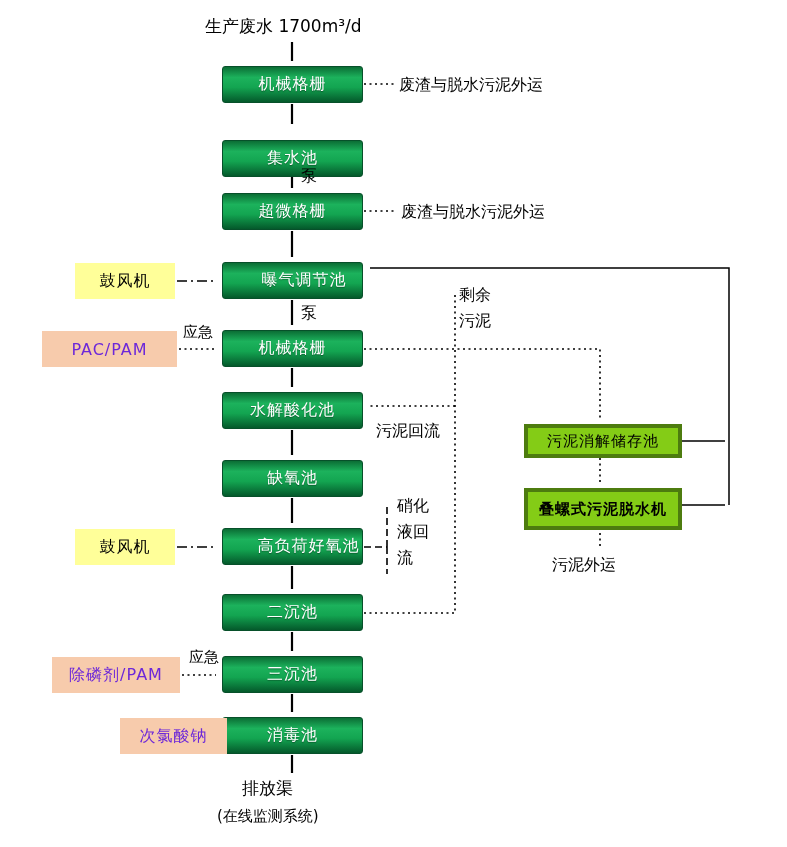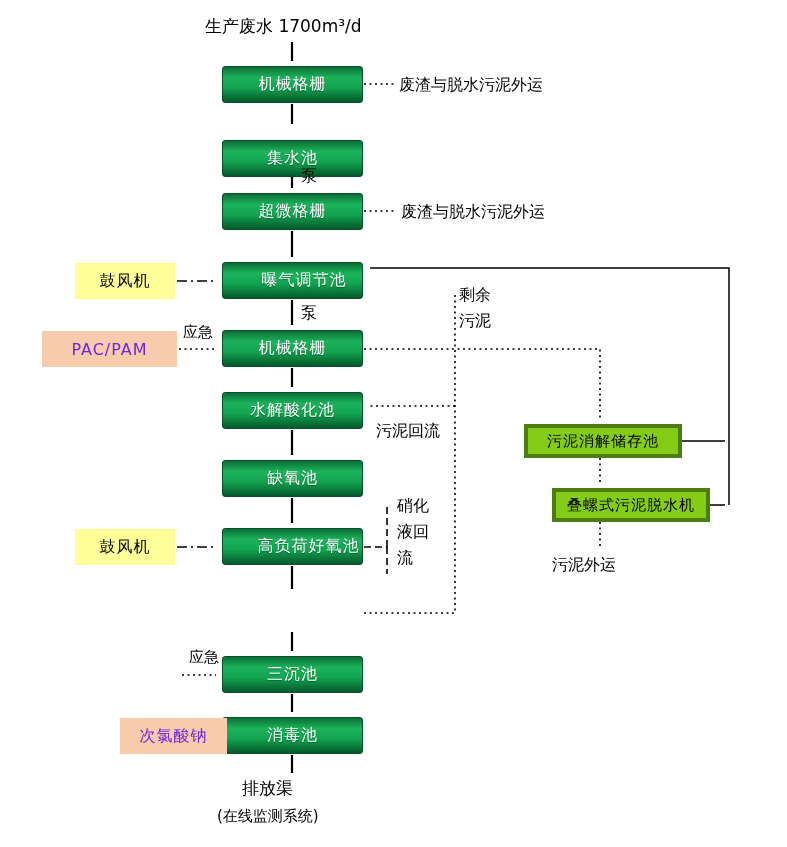--- a/index.html
+++ b/index.html
@@ -93,30 +93,32 @@
   <div class="lbl center" style="left:205px;top:17px;width:190px;font-size:17px;">生产废水 1700m³/d</div>
 
   <div class="node green" style="top:66px;">机械格栅</div>
   <div class="node green" style="top:128px;margin-top:12px;">集水池</div>
   <div class="node green" style="top:193px;">超微格栅</div>
   <div class="node green" style="top:262px;padding-left:23px;">曝气调节池</div>
   <div class="node green" style="top:330px;">机械格栅</div>
   <div class="node green" style="top:460px;">缺氧池</div>
   <div class="node green" style="top:392px;">水解酸化池</div>
   <div class="node green" style="top:528px;padding-left:32px;">高负荷好氧池</div>
+  <div class="node green" style="top:594px;">二沉池</div>
   <div class="node green" style="top:656px;">三沉池</div>
   <div class="node green" style="top:717px;">消毒池</div>
 
   <div class="node yellow" style="left:75px;top:263px;width:100px;height:36px;">鼓风机</div>
   <div class="node peach" style="left:42px;top:331px;width:135px;height:36px;">PAC/PAM</div>
   <div class="node yellow" style="left:75px;top:529px;width:100px;height:36px;">鼓风机</div>
+  <div class="node peach" style="left:52px;top:657px;width:128px;height:36px;">除磷剂/PAM</div>
   <div class="node peach" style="left:80px;top:718px;width:107px;height:36px;margin-left:40px;">次氯酸钠</div>
 
   <div class="node blue" style="left:524px;top:424px;width:158px;height:34px;">污泥消解储存池</div>
-  <div class="node blue" style="left:552px;top:488px;width:158px;height:34px;">叠螺式污泥脱水机</div>
+  <div class="node blue" style="left:524px;top:488px;width:158px;height:42px;font-weight:bold;">叠螺式污泥脱水机</div>
 
   <div class="lbl" style="left:301px;top:167px;">泵</div>
   <div class="lbl" style="left:301px;top:304px;">泵</div>
   <div class="lbl small" style="left:183px;top:324px;">应急</div>
   <div class="lbl small" style="left:189px;top:649px;">应急</div>
   <div class="lbl" style="left:399px;top:76px;">废渣与脱水污泥外运</div>
   <div class="lbl" style="left:401px;top:203px;">废渣与脱水污泥外运</div>
 
   <div class="lbl stack" style="left:459px;top:282px;">
     <div>剩余</div>

